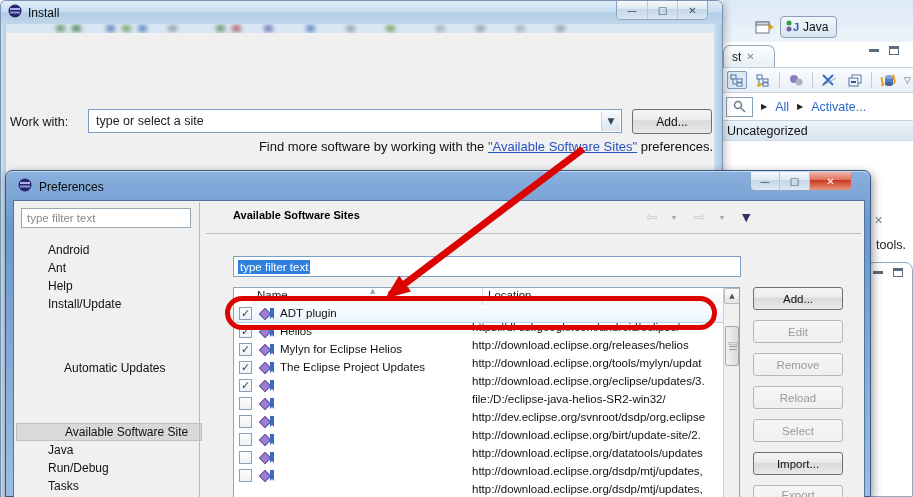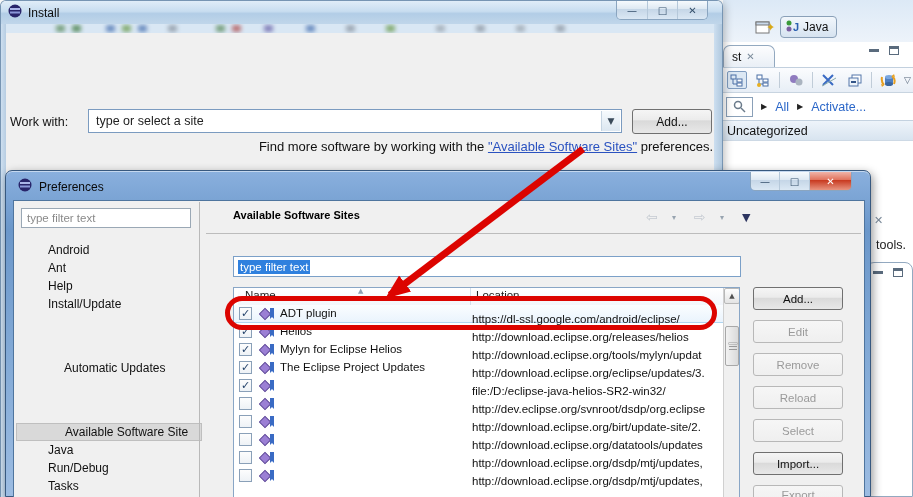--- a/index.html
+++ b/index.html
@@ -100,34 +100,34 @@
   .vdiv { left:193px; top:31px; width:1px; height:296px; background:#b9b9b9; }
   .panel-title { left:227px; top:38px; font-size:11px; font-weight:bold; color:#000; }
   .nav { top:38px; font-size:14px; color:#c4cad1; }
   .nav-sm { top:42px; font-size:8px; color:#98a4b0; }
   .nav-menu { top:40px; font-size:11px; color:#2d3560; }
   .hsep { left:200px; top:62px; width:655px; height:1px; background:#bcbcbc; }
   .pfilter { left:227px; top:85px; width:508px; height:21px; background:#fff; border:1px solid #7ba0c8;
     display:flex; align-items:center; padding-left:4px; font-size:11.5px; }
   .pfilter .selblue { background:#2f80de; color:#fff; padding:1px 2px; }
   .table { left:227px; top:116px; width:507px; height:211px; background:#fff; border:1px solid #89a6c6; overflow:hidden; }
-  .thead { position:absolute; left:4px; top:0; width:490px; height:31px;
+  .thead { position:absolute; left:16px; top:0; width:490px; height:31px;
     background:linear-gradient(180deg,#ffffff,#eaf0f8); border-bottom:1px solid #c2d3e5; font-size:11.5px; color:#222; }
   .th-name { position:absolute; left:7px; top:1px; }
   .th-loc { position:absolute; left:238px; top:1px; }
   .th-div { position:absolute; left:232px; top:0; width:1px; height:17px; background:#d4dfeb; }
   .sort { position:absolute; left:120px; top:-1px; font-size:7px; color:#8fa2b5; }
   .trow { position:absolute; left:0; width:490px; height:18px; font-size:11.5px; }
   .trow.sel-row { background:linear-gradient(180deg,#fbfdff,#eaf4fd); border-bottom:1px solid #b0d5f0; }
   .cb { position:absolute; left:5px; top:2px; width:13px; height:13px; border:1px solid #8aa0b8;
     background:linear-gradient(180deg,#fdfdfd,#eef2f6); font-size:11px; line-height:11px; text-align:center;
     color:#25436b; font-weight:bold; }
   .site-ic { position:absolute; left:25px; top:2px; }
   .tname { position:absolute; left:46px; top:2px; white-space:nowrap; }
-  .tloc { position:absolute; left:238px; top:8px; white-space:nowrap; overflow:hidden; width:246px; }
+  .tloc { position:absolute; left:238px; top:16px; white-space:nowrap; overflow:hidden; width:246px; }
   .vsb { position:absolute; right:0; top:0; width:16px; height:211px; background:#f0f0f0; border-left:1px solid #d0d0d0; }
   .vsb-up { position:absolute; top:0; left:0; width:16px; height:16px; border:1px solid #b8b8b8; border-radius:2px;
     background:linear-gradient(180deg,#fdfdfd,#e4e4e4); font-size:7px; color:#505050; text-align:center; line-height:15px; }
   .vsb-th { position:absolute; top:38px; left:1px; width:14px; height:40px; border:1px solid #a8a8a8; border-radius:2px;
     background:linear-gradient(90deg,#f2f2f2,#dadada); }
   .vsb-th::after { content:""; position:absolute; left:3px; top:16px; width:8px; height:1px;
     box-shadow:0 0 0 .5px #999, 0 3px 0 0 #999, 0 6px 0 0 #999; }
   .pbtn { position:absolute; left:747px; width:90px; height:23px; border-radius:3px; font-size:11.5px; }
   .pbtn.dis { border:1px solid #b8b8b8; background:#f4f4f4; color:#9a9a9a;
     background:linear-gradient(180deg,#f6f6f6,#efefef); }

